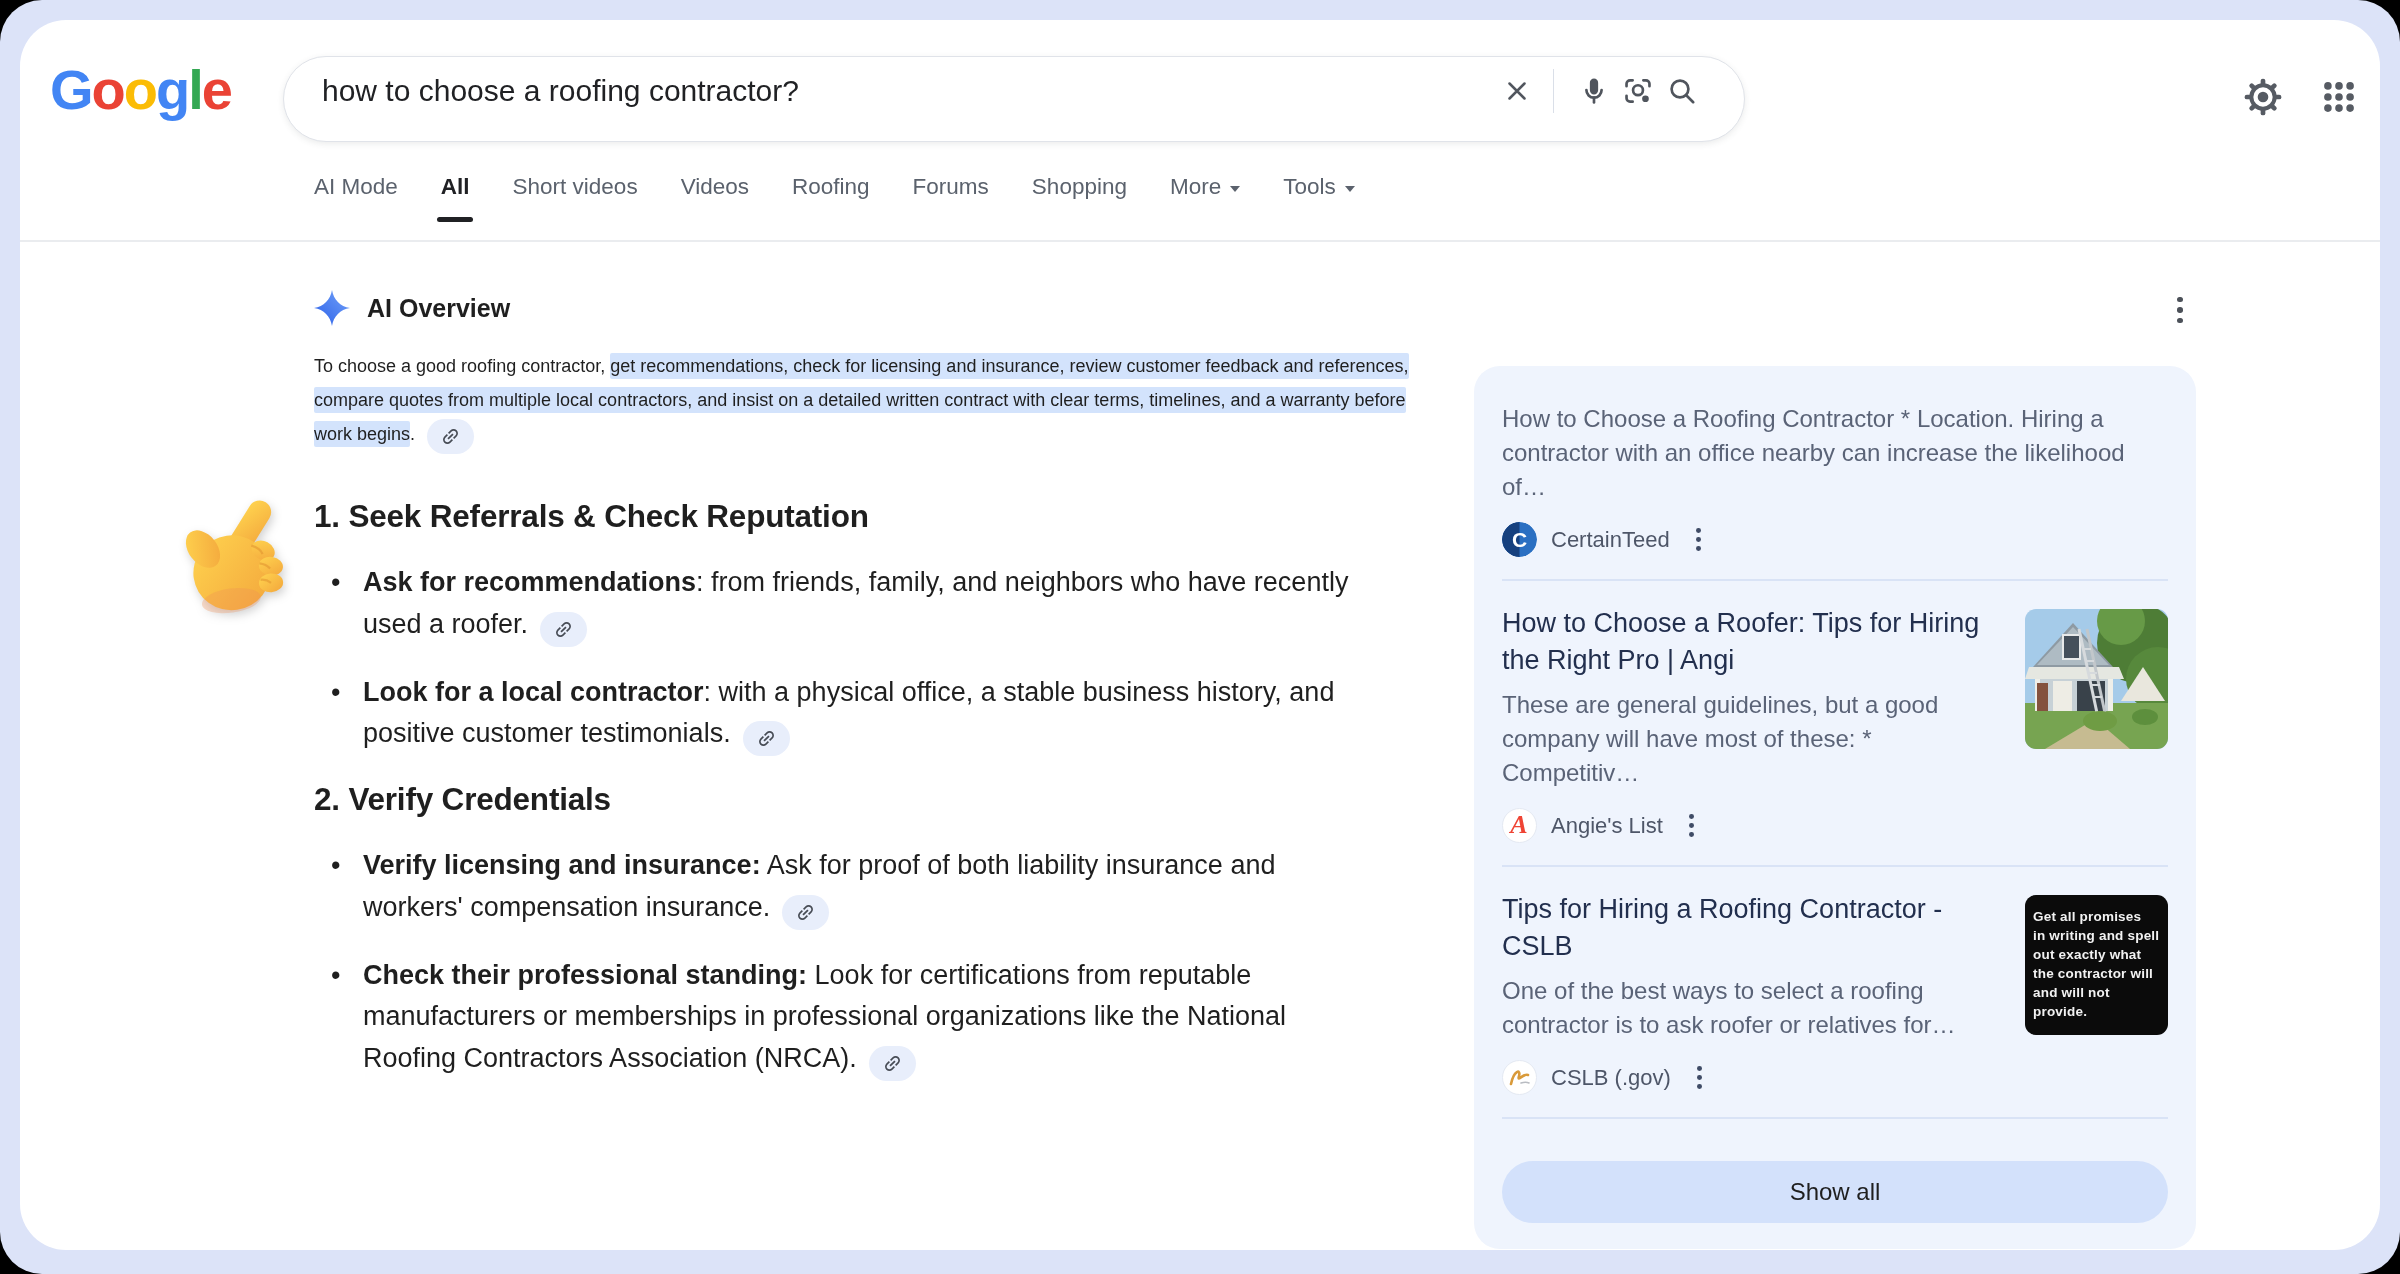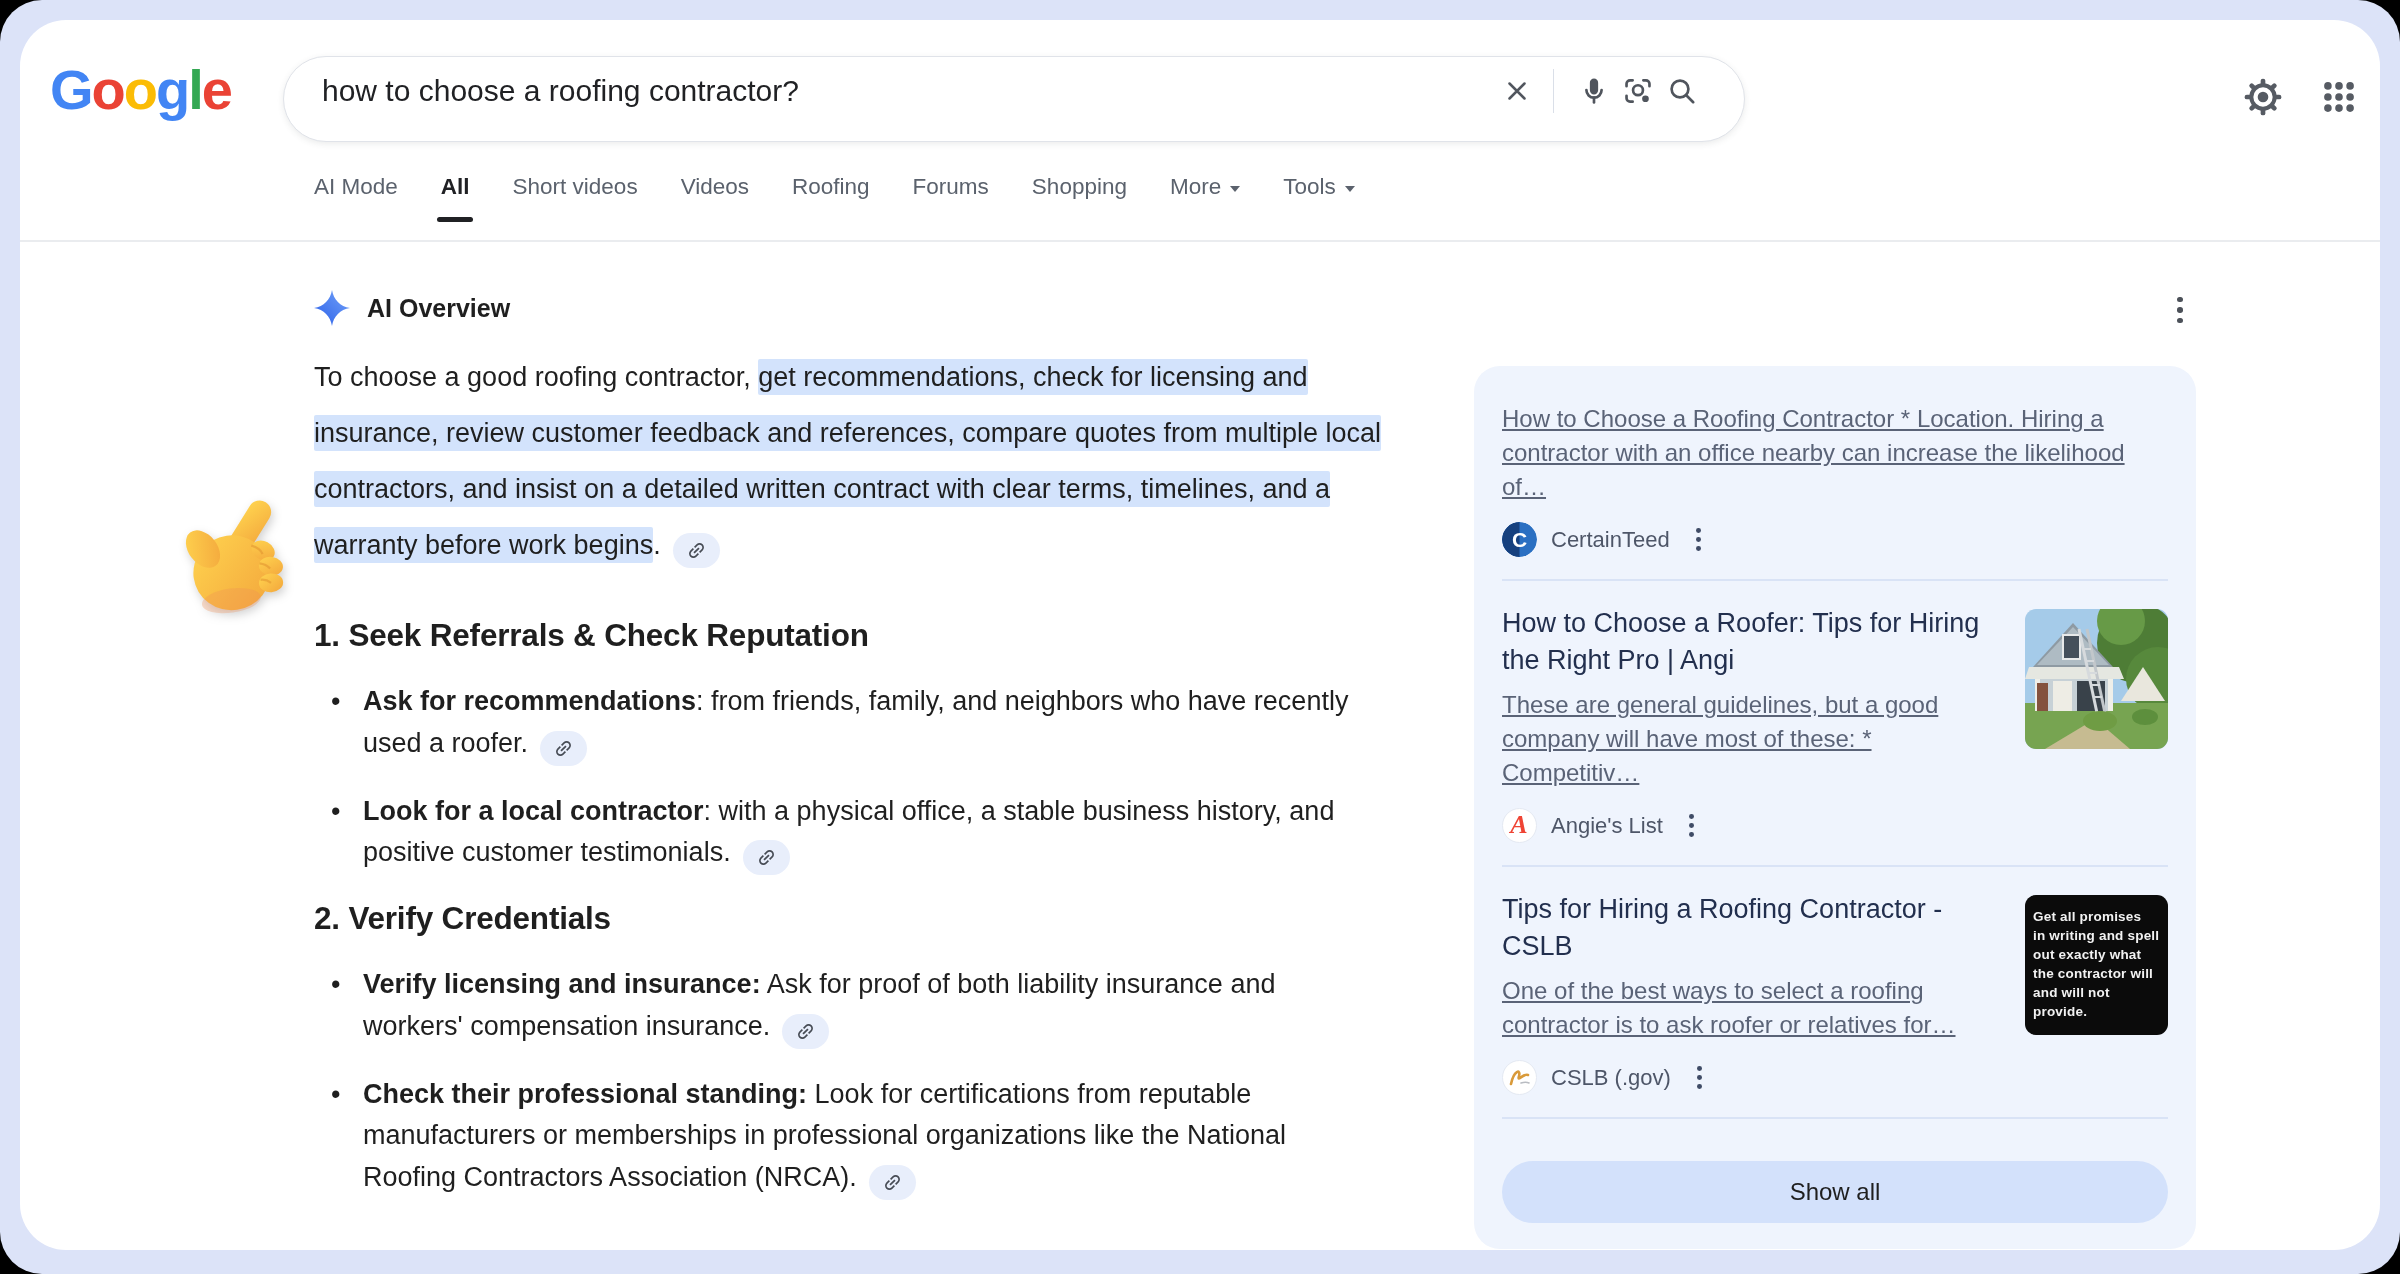--- a/index.html
+++ b/index.html
@@ -26,38 +26,38 @@
   .caret{width:0;height:0;border-left:5.5px solid transparent;border-right:5.5px solid transparent;border-top:6.5px solid #5b626d;display:inline-block;margin-top:3px;}
   .tabs-divider{position:absolute;left:20px;top:240px;width:2360px;height:2px;background:#eaecef;}
 
   
   .main-left{position:absolute;left:314px;top:288px;width:1102px;color:#1f1f1f;}
   .aio-head{display:flex;align-items:center;gap:17px;height:40px;margin-bottom:21px;}
   .aio-label{font-size:25px;font-weight:600;color:#1f1f1f;}
   .kebab{display:inline-flex;flex-direction:column;gap:5px;align-items:center;justify-content:center;width:40px;height:40px;cursor:pointer;}
   .kebab i{width:5.5px;height:5.5px;border-radius:50%;background:#4c5159;display:block;}
   .ai-kebab{position:absolute;left:2160px;top:290px;}
-  .para{font-size:27px;line-height:56px;width:1102px;}
+  .para{font-size:18px;line-height:34px;width:1102px;}
   mark{background:#d3e3fc;color:inherit;padding:3px 0;border-radius:2px;-webkit-box-decoration-break:clone;box-decoration-break:clone;}
   .chip{display:inline-flex;align-items:center;justify-content:center;width:47px;height:35px;border-radius:18px;background:#e8eefb;margin-left:12px;vertical-align:-7px;cursor:pointer;}
   h2.sec{font-size:31.5px;font-weight:700;margin:44px 0 27px 0;letter-spacing:-.2px;color:#1f1f1f;}
   ul.blts{list-style:none;margin:0;padding:0;}
   ul.blts li{position:relative;padding-left:49px;margin-bottom:25px;font-size:27px;line-height:41.5px;max-width:1060px;}
   ul.blts li::before{content:"•";position:absolute;left:17px;top:0;font-size:27px;color:#1f1f1f;}
   .b{font-weight:700;}
 
   
   .hand{position:absolute;left:176px;top:492px;width:132px;height:132px;filter:drop-shadow(2px 4px 5px rgba(0,0,0,.18));}
 
   
   .sidebar{position:absolute;left:1474px;top:366px;width:722px;background:#eff4fd;border-radius:26px;padding:12px 28px 26px 28px;}
   .s-item{display:flex;gap:20px;padding:24px 0 22px 0;border-bottom:2px solid #d9e3f6;cursor:pointer;}
   .s-text{flex:1 1 auto;min-width:0;}
   .s-title{font-size:27px;line-height:37px;color:#222f4e;margin-bottom:9px;}
-  .s-snip{font-size:24px;line-height:34px;color:#5a6377;text-decoration:underline;}
+  .s-snip{font-size:24px;line-height:34px;color:#5a6377;}
   .s-src{display:flex;align-items:center;gap:14px;margin-top:18px;}
   .s-src-name{font-size:22px;color:#4e5668;}
   .favicon{width:35px;height:35px;border-radius:50%;flex:0 0 auto;display:flex;align-items:center;justify-content:center;background:#fff;border:1px solid #e4e9f2;overflow:hidden;}
   .favicon.ct{border:none;}
   .s-kebab{display:inline-flex;flex-direction:column;gap:4px;align-items:center;width:30px;height:30px;justify-content:center;cursor:pointer;}
   .s-kebab i{width:4.8px;height:4.8px;border-radius:50%;background:#3f4b66;display:block;}
   .thumb{width:143px;height:140px;border-radius:11px;overflow:hidden;flex:0 0 auto;margin-top:4px;}
   .thumb.dark{background:#0b0b0b;color:#f2f2f2;padding:12px 8px;font-size:13.5px;font-weight:700;line-height:19px;filter:blur(.3px);letter-spacing:.2px;}
   .showall{margin-top:42px;height:62px;border-radius:31px;background:#d3e1fb;display:flex;align-items:center;justify-content:center;font-size:24px;color:#1f1f1f;font-weight:500;cursor:pointer;}
 </style>

